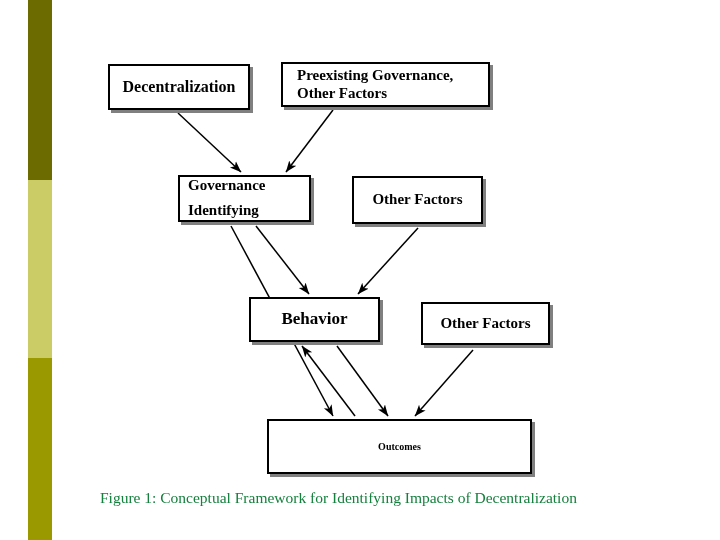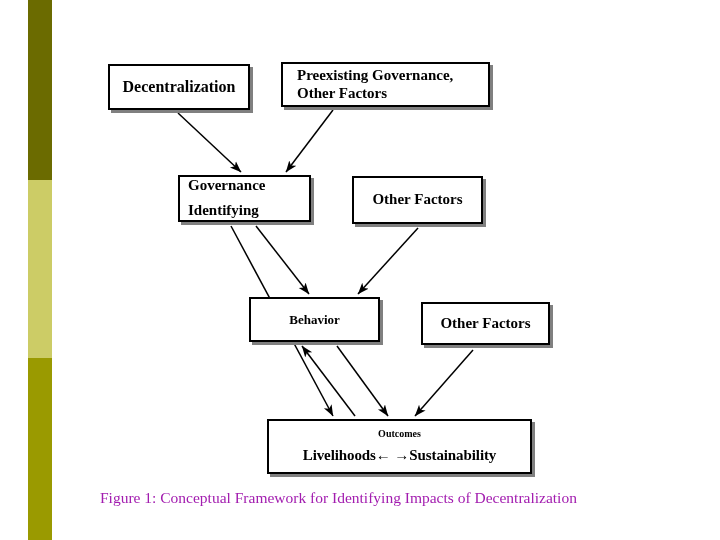--- a/index.html
+++ b/index.html
@@ -87,42 +87,42 @@
     align-items: flex-start;
     padding-left: 8px;
     justify-content: space-between;
   }
   #node-otherfactors-1 {
     left: 324px; top: 176px; width: 131px; height: 48px;
     font-size: 15px;
   }
   #node-behavior {
     left: 221px; top: 297px; width: 131px; height: 45px;
-    font-size: 13px;
+    font-size: 17px;
   }
   #node-otherfactors-2 {
     left: 393px; top: 302px; width: 129px; height: 43px;
     font-size: 15px;
   }
   #node-outcomes {
     left: 239px; top: 419px; width: 265px; height: 55px;
     font-size: 15px;
     justify-content: space-evenly;
   }
   #node-outcomes .line-title { font-size: 10px; }
   #node-outcomes .line-sub   { font-size: 15px; letter-spacing: -0.1px; }
 
   
   #caption {
     position: absolute;
     left: 72px; top: 489px;
     width: 580px;
     font-size: 15.5px;
     font-weight: normal;
-    color: #a21caf;
+    color: #15803d;
     white-space: nowrap;
     z-index: 5;
   }
 </style>
 </head>
 <body>
 
 <div id="slide">
 
   <div id="sidebar">
@@ -179,20 +179,19 @@
     <div class="node" id="node-behavior">
       <span class="line">Behavior</span>
     </div>
 
     <div class="node" id="node-otherfactors-2">
       <span class="line">Other Factors</span>
     </div>
 
     <div class="node" id="node-outcomes">
       <span class="line line-title">Outcomes</span>
-      <span class="line line-sub">Livelihoods← →Sustainability</span>
     </div>
 
   </div>
 
   <div id="caption">Figure 1: Conceptual Framework for Identifying Impacts of Decentralization</div>
 
 </div>
 
 </body></html>

